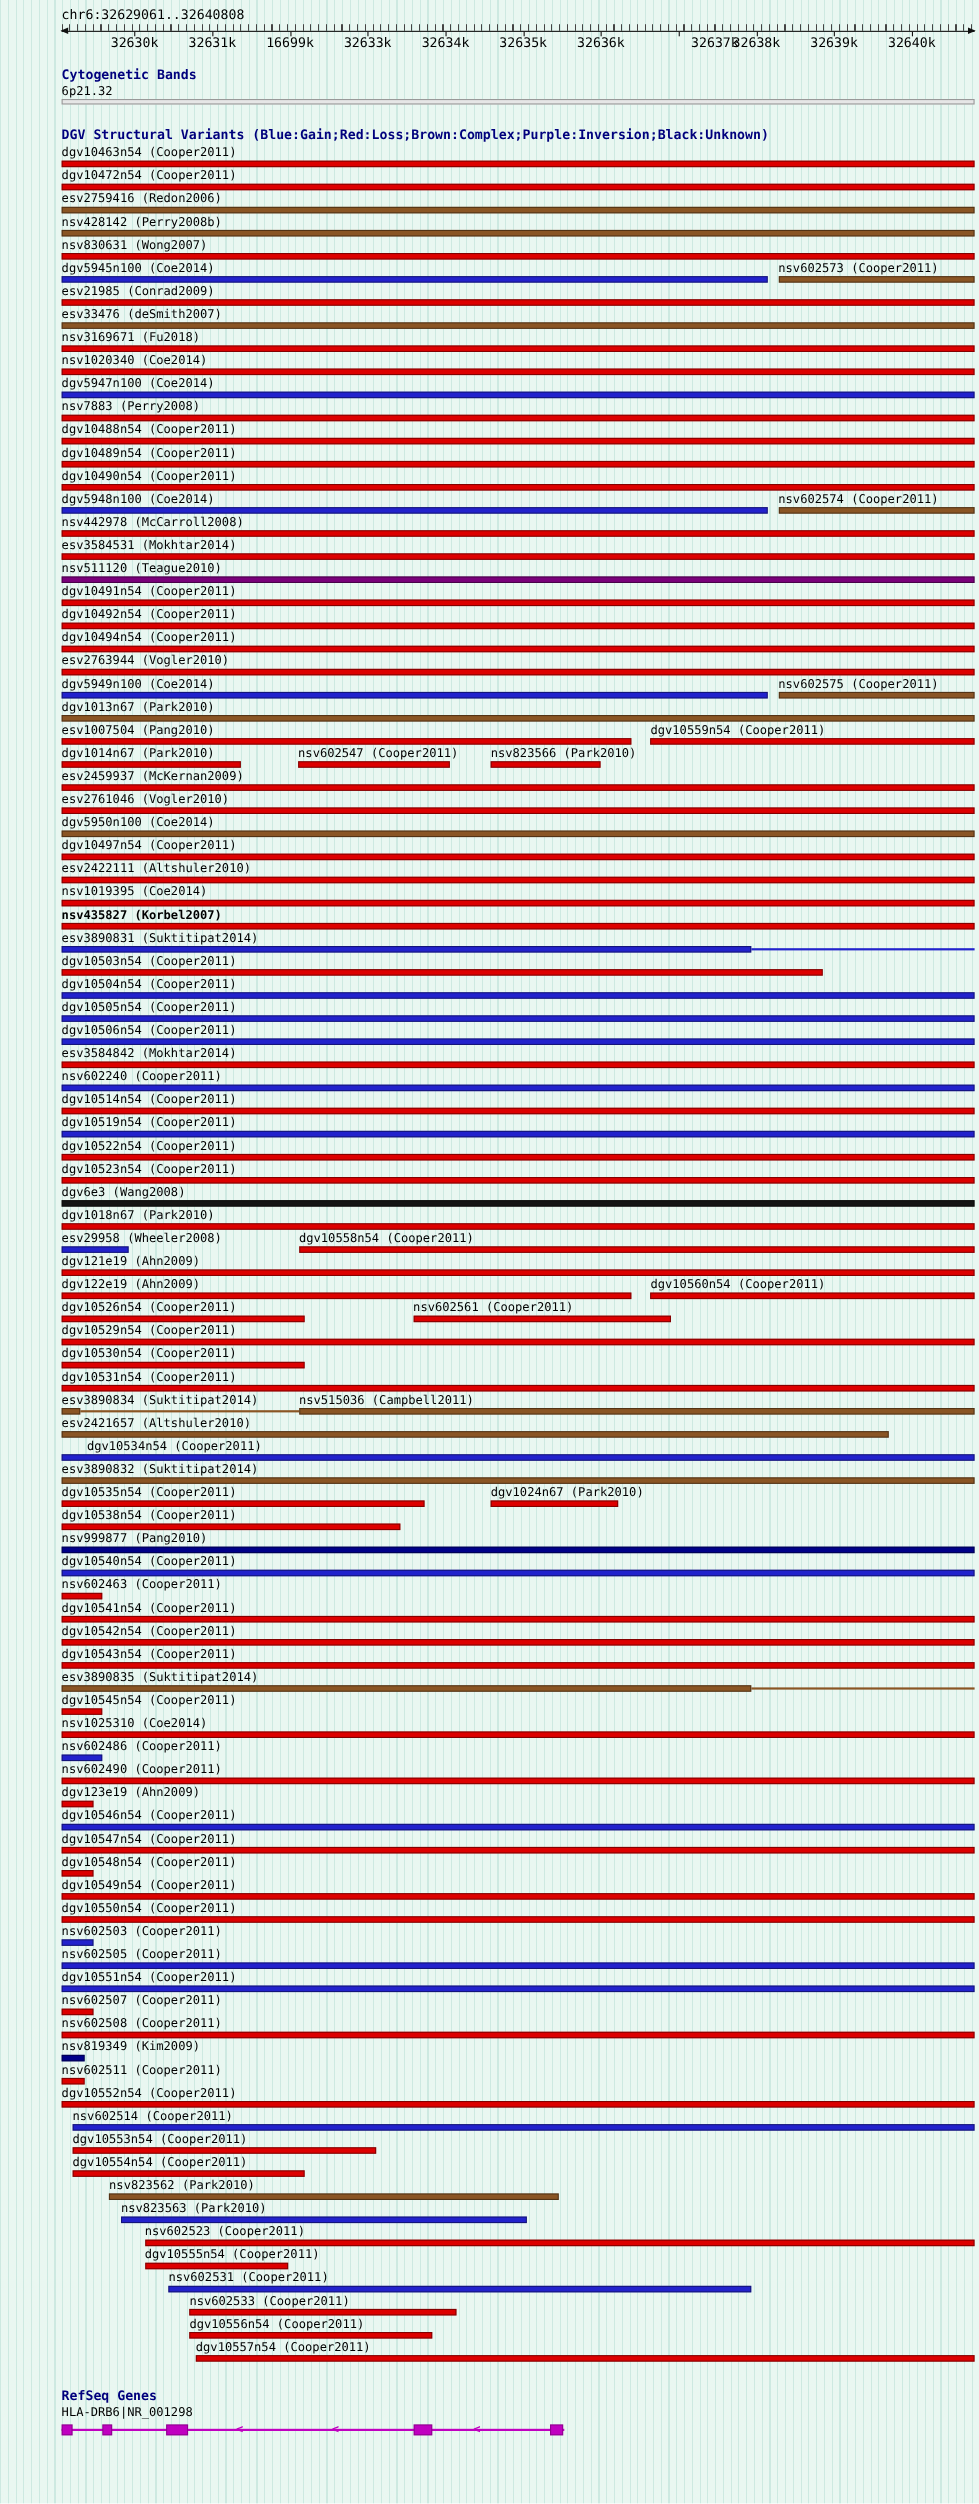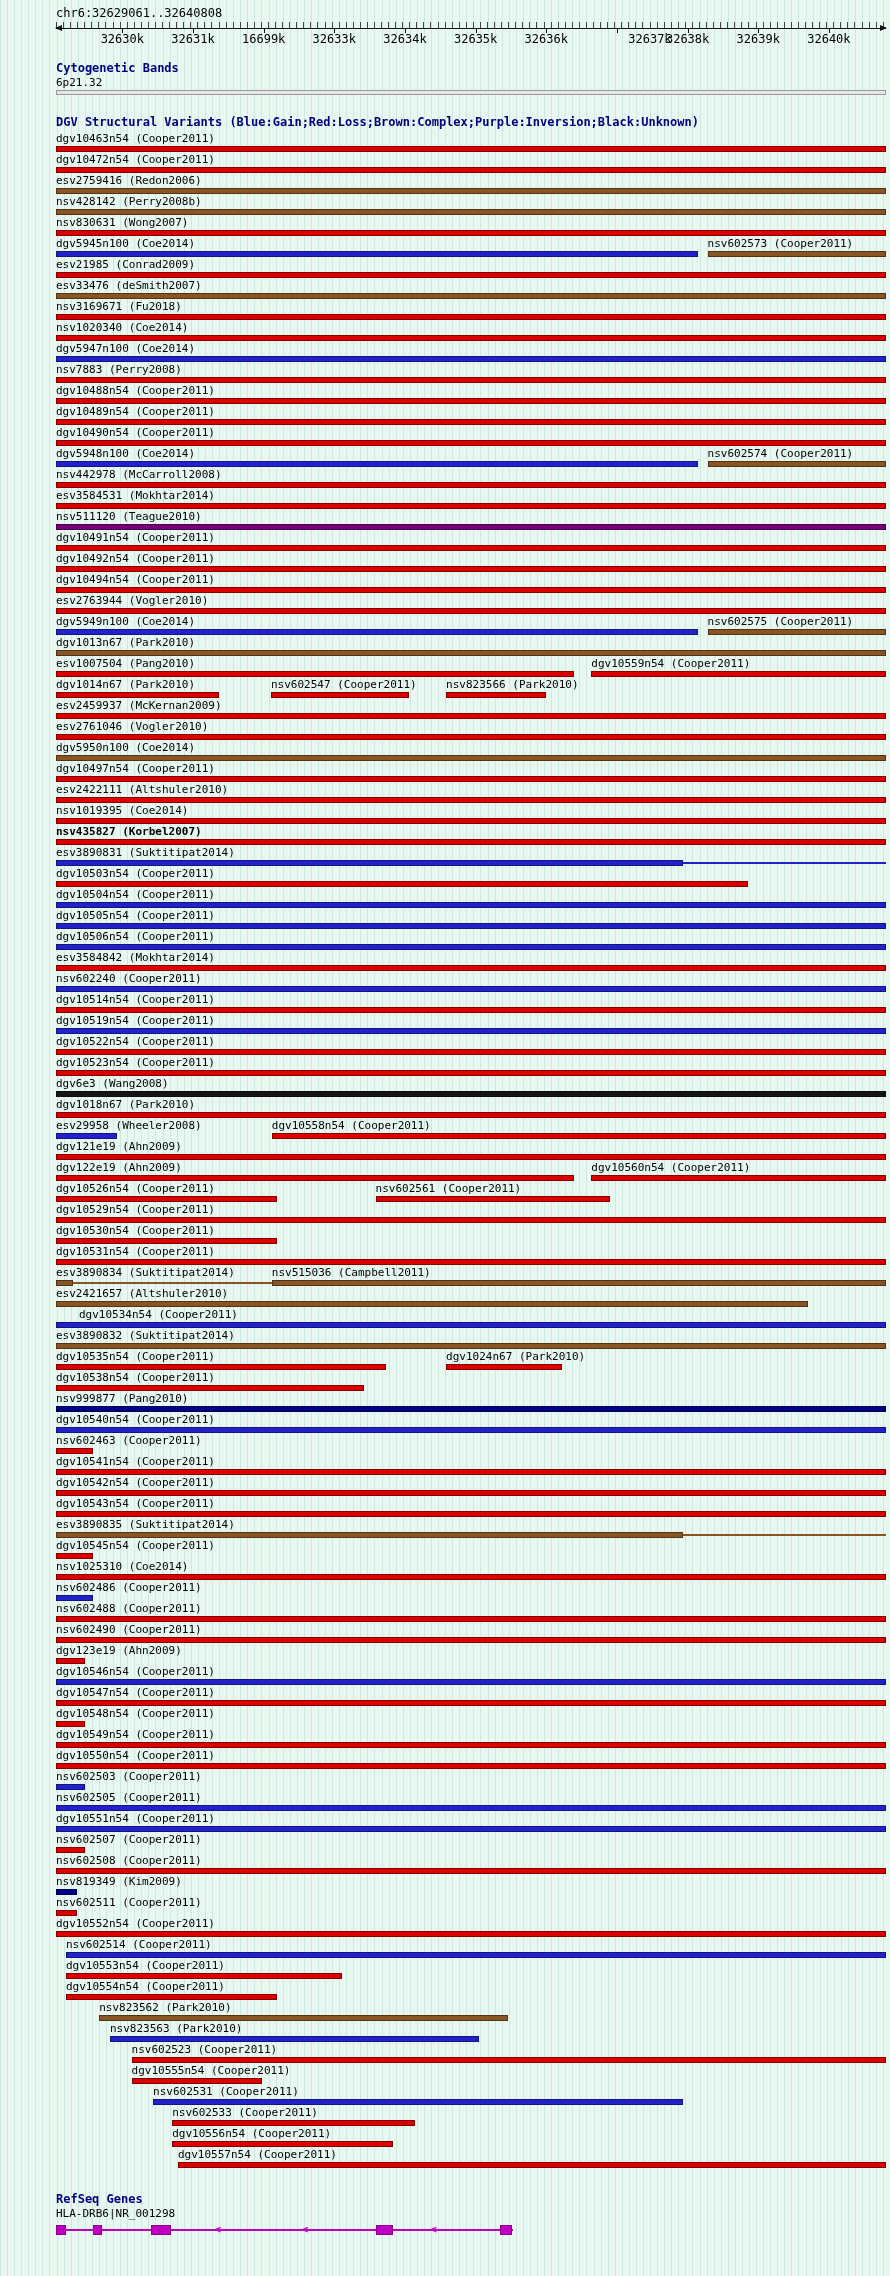--- a/index.html
+++ b/index.html
@@ -389,24 +389,20 @@
       </div>
       <div class="vrow">
         <div class="feat-label" style="left: 0%;">nsv1025310 (Coe2014)</div>
         <div class="feat-bar" style="left: 0%; width: 100%; background: rgb(221, 0, 0);"></div>
       </div>
       <div class="vrow">
         <div class="feat-label" style="left: 0%;">nsv602486 (Cooper2011)</div>
         <div class="feat-bar" style="left: 0%; width: 4.5%; background: rgb(34, 34, 204);"></div>
       </div>
       <div class="vrow">
-        <div class="feat-label" style="left: 0%;">nsv602488 (Cooper2011)</div>
-        <div class="feat-bar" style="left: 0%; width: 100%; background: rgb(221, 0, 0);"></div>
-      </div>
-      <div class="vrow">
         <div class="feat-label" style="left: 0%; text-align: right;">nsv602490 (Cooper2011)</div>
         <div class="feat-bar" style="left: 0%; width: 100%; background: rgb(221, 0, 0);"></div>
       </div>
       <div class="vrow">
         <div class="feat-label" style="left: 0%;">dgv123e19 (Ahn2009)</div>
         <div class="feat-bar" style="left: 0%; width: 3.5%; background: rgb(221, 0, 0);"></div>
       </div>
       <div class="vrow">
         <div class="feat-label" style="left: 0%;">dgv10546n54 (Cooper2011)</div>
         <div class="feat-bar" style="left: 0%; width: 100%; background: rgb(34, 34, 204);"></div>

